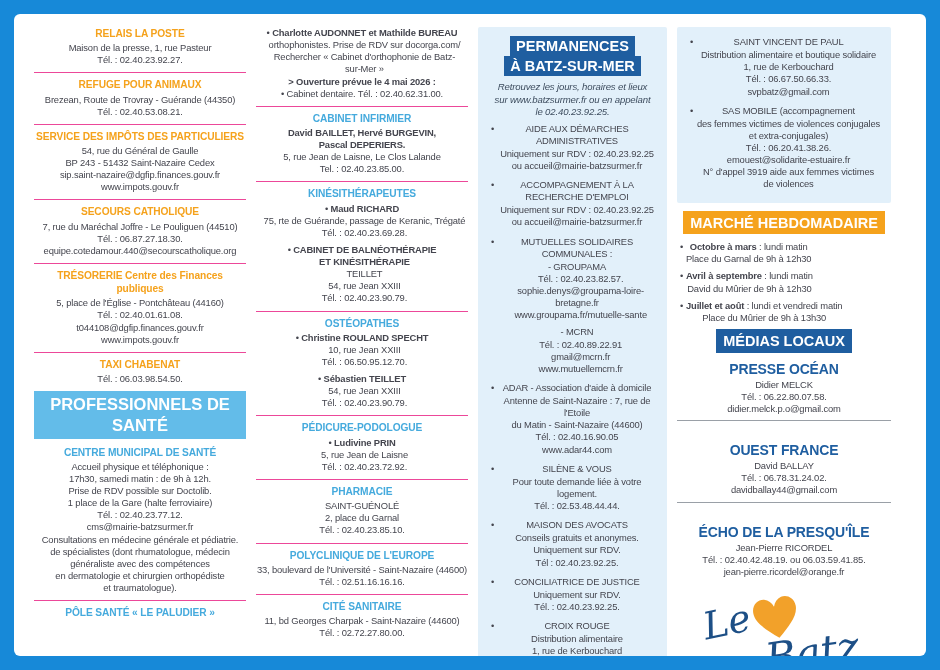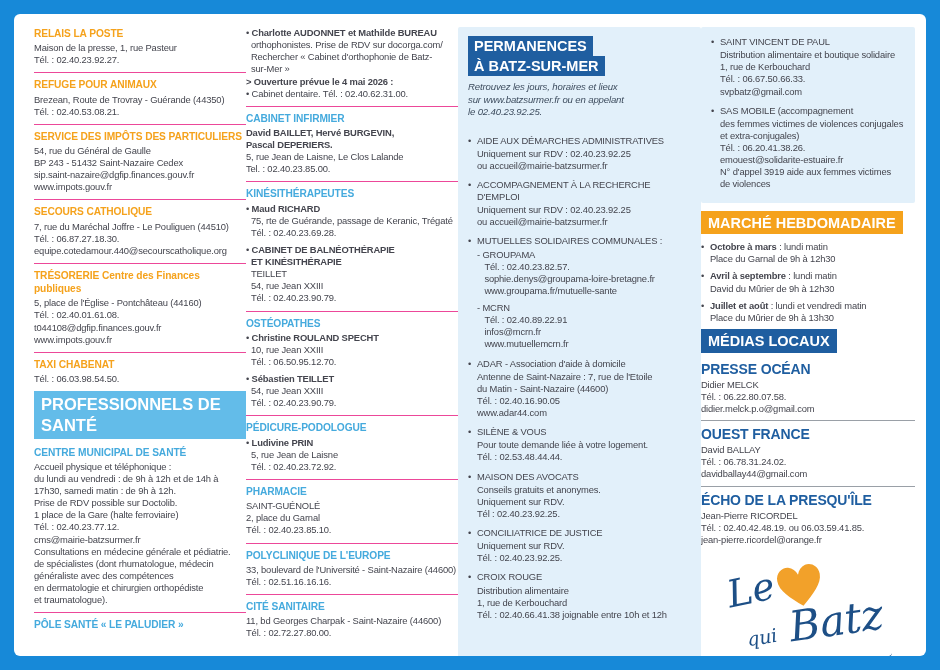--- a/index.html
+++ b/index.html
@@ -7,58 +7,59 @@
   body{
     width:940px;height:670px;
     background:var(--frame-blue,#1789d8);
     padding:14px;
     font-family:"Liberation Sans",sans-serif;
   }
   .page{
     width:100%;height:100%;
     background:#fff;border-radius:6px;
     padding:13px 16px 0 20px;
-    display:flex;
+    display:flex;gap:10px;
     overflow:hidden;
+    text-align:center;
   }
   .col{
     color:var(--body-text,#44454e);
     font-size:9.4px;line-height:1.29;letter-spacing:-0.15px;
     overflow:hidden;
   }
   .col1{width:212px;flex:none;}
   .col2{width:212px;flex:none;}
-  .col3{width:243px;flex:none;background:var(--panel-blue,#e2f0fa);padding:9px 10px 6px;border-radius:2px;height:631px;}
+  .col3{width:189px;flex:none;background:var(--panel-blue,#e2f0fa);padding:9px 10px 6px;border-radius:2px;height:631px;}
   .col4{width:214px;flex:none;}
   .sec{margin:0 0 6px;}
   .sec.sep{border-top:1px solid #ec4899;padding-top:5px;}
   .sec-title{font-weight:bold;font-size:10.2px;margin-bottom:2px;letter-spacing:-0.1px;}
   .sec-title.orange{color:var(--orange,#f5a21c);}
   .sec-title.blue{color:var(--light-blue,#45aadd);}
   .line{white-space:pre-wrap;}
   .line.gap{height:5px;}
   .bannerwrap{margin:3px 0 7px;}
   .banner{display:inline-block;color:#fff;font-weight:bold;padding:3px 7px 2px;letter-spacing:0;}
   .banner.lightblue{background:var(--banner-light-blue,#63bce9);font-size:16.5px;}
   .banner.orange{background:var(--orange,#f5a21c);font-size:14.5px;}
   .banner.navy{background:var(--navy,#1f5ea0);font-size:14.5px;}
   
   .b3{margin-bottom:5px;line-height:1.05;}
   .b3span{display:inline-block;background:var(--navy,#1f5ea0);color:#fff;font-weight:bold;font-size:14.5px;padding:3px 6px 2px;letter-spacing:0;}
-  .intro{font-style:italic;color:#3d4c5e;margin:2px 0 16px;font-size:9.6px;}
+  .intro{font-style:italic;color:#3d4c5e;margin:2px 0 4px;font-size:9.6px;}
   .item{display:flex;margin-bottom:7px;}
   .item .bul{width:9px;flex:none;}
   .item .ib{flex:1;min-width:0;}
   .item-title{margin-bottom:1px;}
   
   .panel{background:var(--panel-blue,#e2f0fa);padding:9px 10px 5px;border-radius:2px;margin-bottom:8px;}
   .mkt{display:flex;margin-bottom:5px;}
   .mkt .bul{width:9px;flex:none;}
   .media-sec{margin-bottom:5px;}
-  .media-sec.sep{border-top:1px solid #9aa0a7;padding-top:4px;}
+  .media-sec.sep{border-top:1px solid #9aa0a7;padding-top:20px;}
   .media-title{font-weight:bold;font-size:14px;color:var(--navy,#1f5ea0);margin-bottom:1px;}
   
   .logo{position:relative;height:118px;margin-top:22px;color:var(--logo-navy,#1d4f86);}
   .logo-le{position:absolute;left:26px;top:0px;font:italic 38px "DejaVu Serif",serif;transform:rotate(-12deg);}
   .logo-heart{position:absolute;left:76px;top:-4px;width:46px;height:44px;transform:rotate(-10deg);}
   .logo-qui{position:absolute;left:46px;top:58px;font:italic 19px "DejaVu Serif",serif;transform:rotate(-9deg);}
   .logo-batz{position:absolute;left:88px;top:28px;font:italic 42px "DejaVu Serif",serif;transform:rotate(-8deg);}
   .logo-swash{position:absolute;left:64px;top:92px;width:128px;height:12px;border-bottom:3px solid var(--logo-navy,#1d4f86);border-radius:0 0 70px 70px / 0 0 12px 12px;transform:rotate(-7deg);}
   strong{font-weight:bold;}
 </style>
@@ -99,21 +100,20 @@
         <div class="line">www.impots.gouv.fr</div>
       </div>
       <div class="sec sep">
         <div class="sec-title orange">TAXI CHABENAT</div>
         <div class="line">Tél. : 06.03.98.54.50.</div>
       </div>
       <div class="bannerwrap"><span class="banner lightblue">PROFESSIONNELS DE SANTÉ</span></div>
       <div class="sec">
         <div class="sec-title blue">CENTRE MUNICIPAL DE SANTÉ</div>
         <div class="line">Accueil physique et téléphonique :</div>
-        <div class="line">du lundi au vendredi : de 9h à 12h et de 14h à</div>
         <div class="line">17h30, samedi matin : de 9h à 12h.</div>
         <div class="line">Prise de RDV possible sur Doctolib.</div>
         <div class="line">1 place de la Gare (halte ferroviaire)</div>
         <div class="line">Tél. : 02.40.23.77.12.</div>
         <div class="line">cms@mairie-batzsurmer.fr</div>
         <div class="line">Consultations en médecine générale et pédiatrie.</div>
         <div class="line">de spécialistes (dont rhumatologue, médecin</div>
         <div class="line">généraliste avec des compétences</div>
         <div class="line">en dermatologie et chirurgien orthopédiste</div>
         <div class="line">et traumatologue).</div>
@@ -216,21 +216,21 @@
           <span class="bul">•</span>
           <div class="ib">
             <div class="item-title">MUTUELLES SOLIDAIRES COMMUNALES :</div>
             <div class="line">- GROUPAMA</div>
             <div class="line">   Tél. : 02.40.23.82.57.</div>
             <div class="line">   sophie.denys@groupama-loire-bretagne.fr</div>
             <div class="line">   www.groupama.fr/mutuelle-sante</div>
             <div class="line gap"></div>
             <div class="line">- MCRN</div>
             <div class="line">   Tél. : 02.40.89.22.91</div>
-            <div class="line">   infos@mcrn.fr</div>
+            <div class="line">   gmail@mcrn.fr</div>
             <div class="line">   www.mutuellemcrn.fr</div>
           </div>
         </div>
         <div class="item">
           <span class="bul">•</span>
           <div class="ib">
             <div class="item-title">ADAR - Association d'aide à domicile</div>
             <div class="line">Antenne de Saint-Nazaire : 7, rue de l'Etoile</div>
             <div class="line">du Matin - Saint-Nazaire (44600)</div>
             <div class="line">Tél. : 02.40.16.90.05</div>

